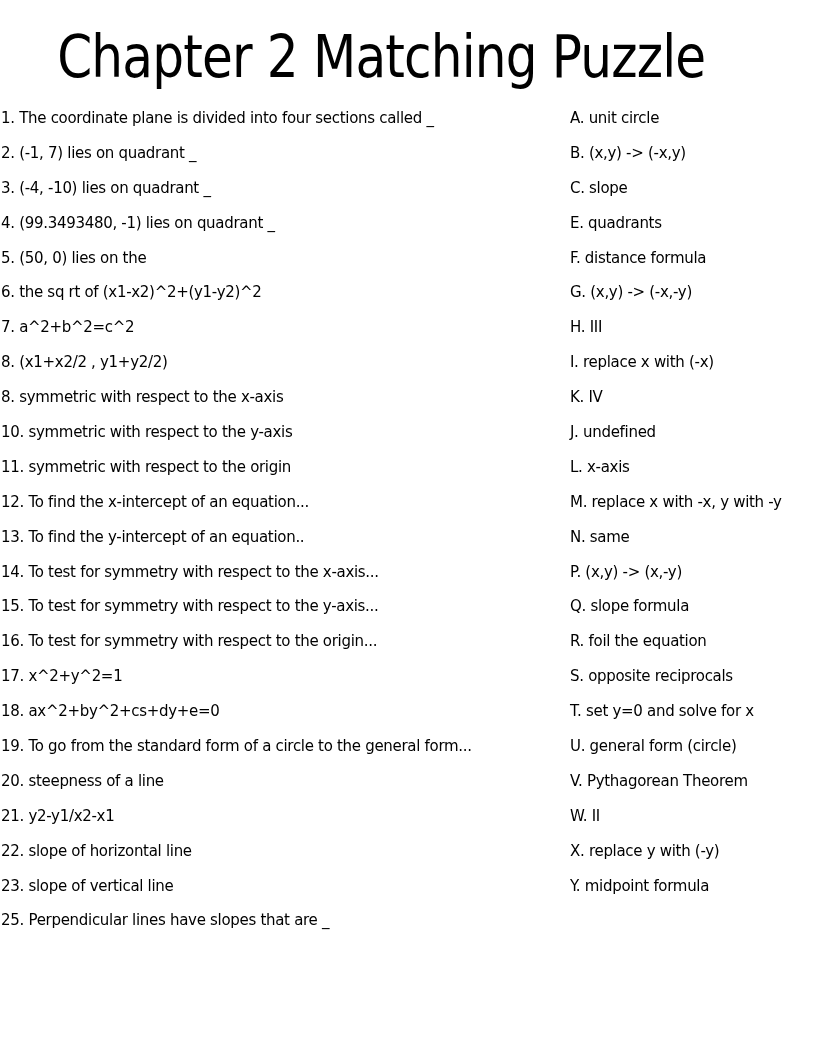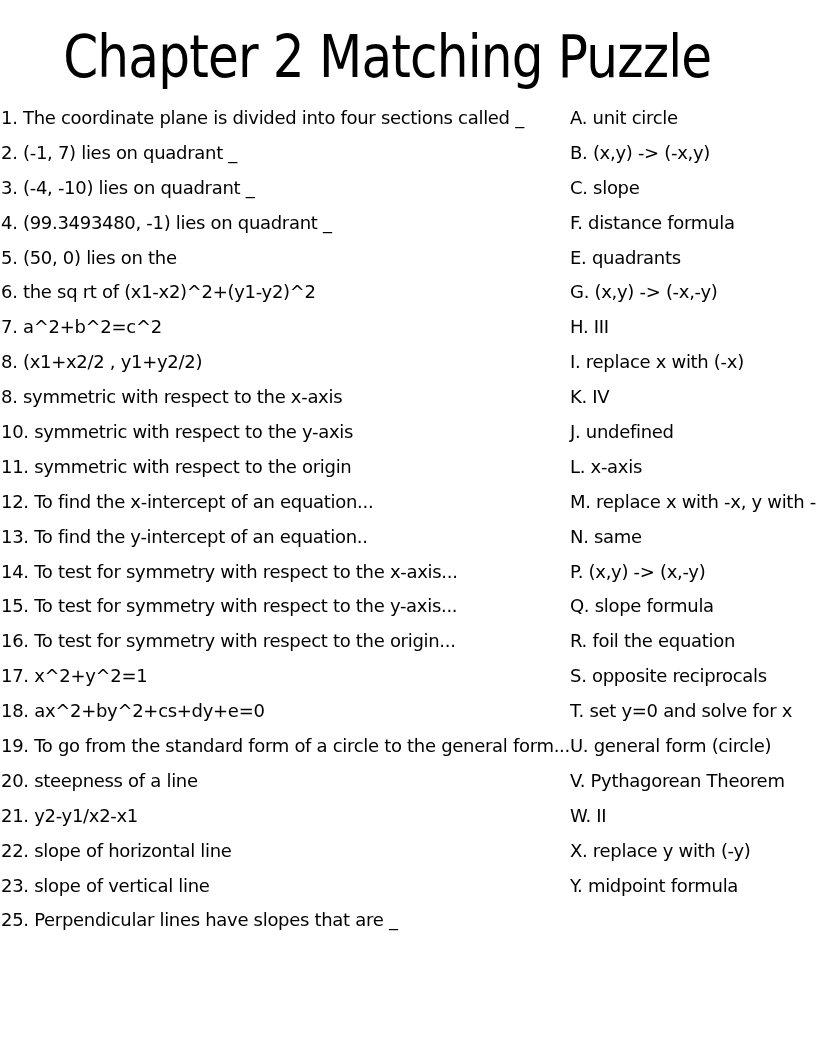--- a/index.html
+++ b/index.html
@@ -12,21 +12,21 @@
     width: 816px;
     height: 1056px;
     background: #ffffff;
     color: #000000;
     font-family: "DejaVu Sans", "Liberation Sans", sans-serif;
     overflow: hidden;
   }
   .title-wrap {
     position: absolute;
     top: 22px;
-    left: 6px;
+    left: 0;
     width: 664px;
     text-align: center;
   }
   .title-wrap h1 {
     display: inline-block;
     margin: 0;
     font-size: 59px;
     font-weight: 400;
     letter-spacing: -1px;
     white-space: nowrap;
@@ -41,21 +41,21 @@
   .col.left {
     left: 1px;
     width: 560px;
   }
   .col.right {
     left: 570px;
     width: 246px;
   }
   .row {
     height: 34.9px;
-    font-size: 18px;
+    font-size: 15px;
     line-height: 18px;
     letter-spacing: -0.3px;
     white-space: nowrap;
   }
 </style>
 </head>
 <body>
 
 <div class="sheet">
 
@@ -87,22 +87,22 @@
     <div class="row">21. y2-y1/x2-x1</div>
     <div class="row">22. slope of horizontal line</div>
     <div class="row">23. slope of vertical line</div>
     <div class="row">25. Perpendicular lines have slopes that are _</div>
   </div>
 
   <div class="col right">
     <div class="row">A. unit circle</div>
     <div class="row">B. (x,y) -&gt; (-x,y)</div>
     <div class="row">C. slope</div>
+    <div class="row">E. quadrants</div>
     <div class="row">F. distance formula</div>
-    <div class="row">E. quadrants</div>
     <div class="row">G. (x,y) -&gt; (-x,-y)</div>
     <div class="row">H. III</div>
     <div class="row">I. replace x with (-x)</div>
     <div class="row">K. IV</div>
     <div class="row">J. undefined</div>
     <div class="row">L. x-axis</div>
     <div class="row">M. replace x with -x, y with -y</div>
     <div class="row">N. same</div>
     <div class="row">P. (x,y) -&gt; (x,-y)</div>
     <div class="row">Q. slope formula</div>

